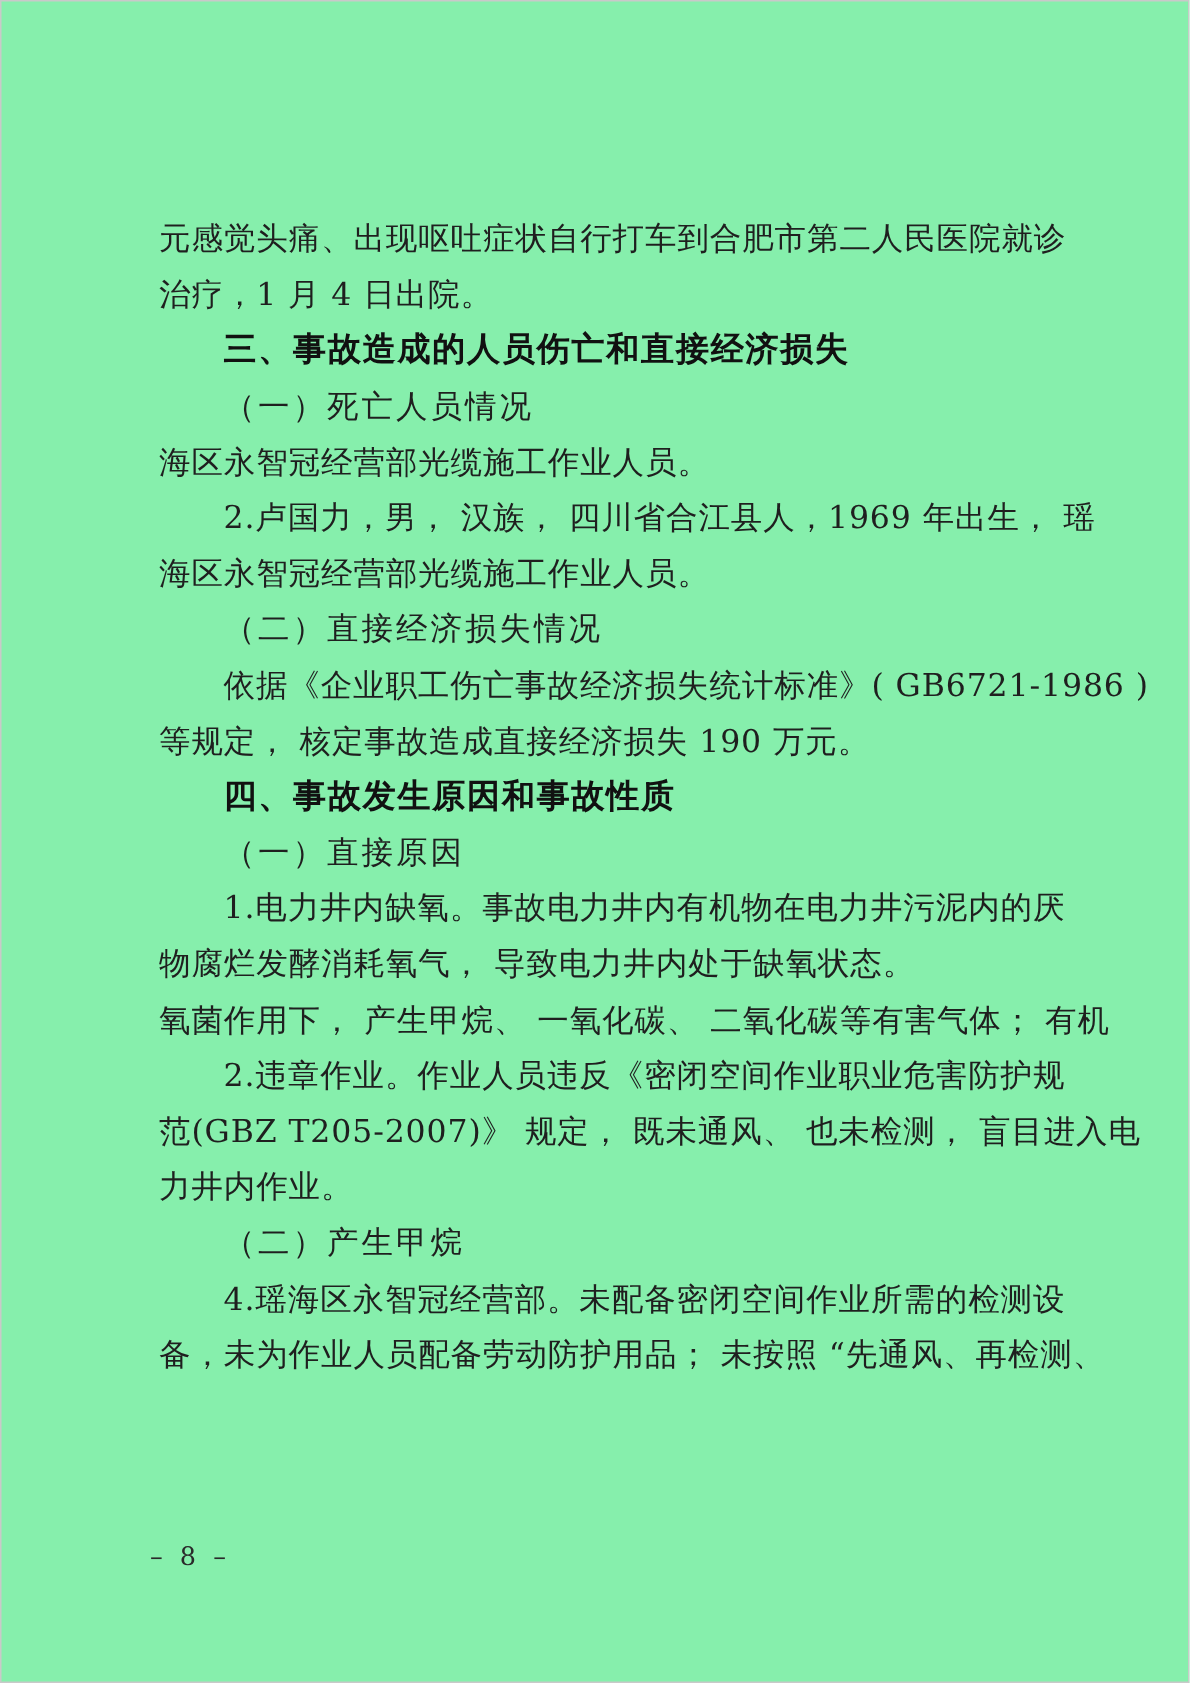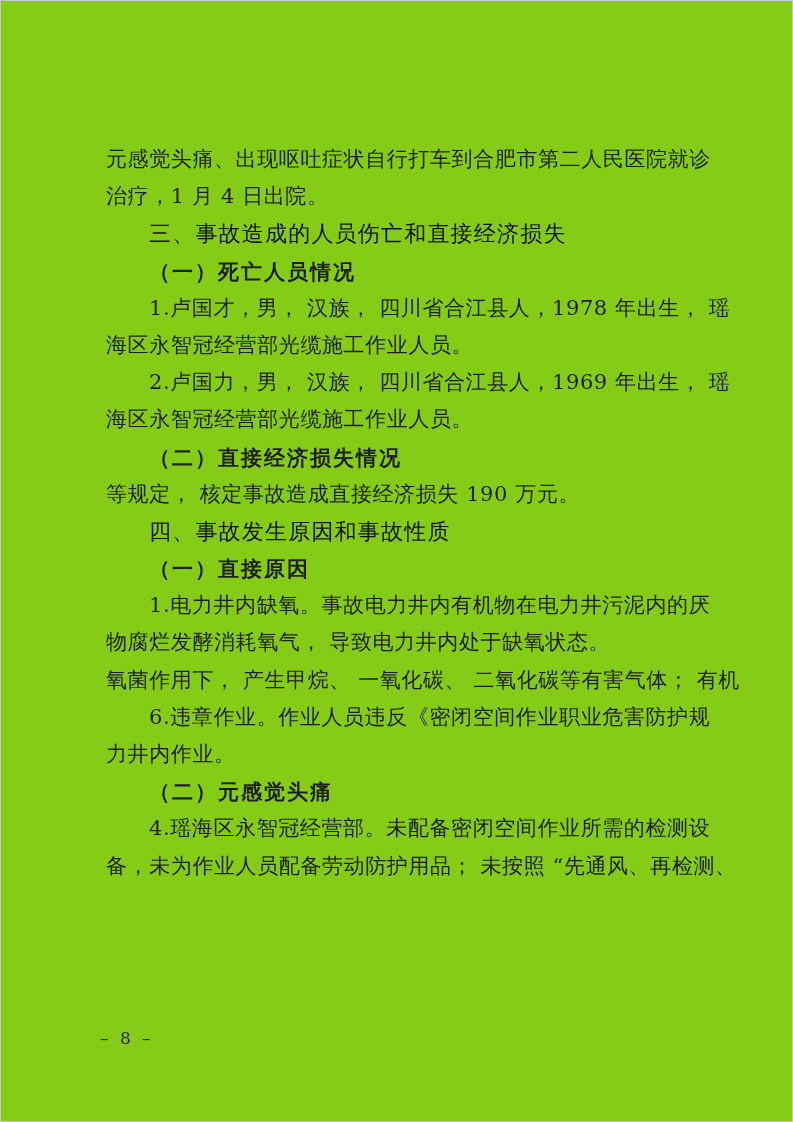--- a/index.html
+++ b/index.html
@@ -5,21 +5,21 @@
   html, body {
     margin: 0;
     padding: 0;
     background: #ffffff;
     font-family: "DejaVu Serif", "Liberation Serif", serif;
   }
   .page {
     position: relative;
     width: 791px;
     height: 1120px;
-    background: #84cc16;
+    background: #86efac;
     border: 1px solid #c9c9c9;
     overflow: hidden;
   }
   .content {
     position: absolute;
     left: 105px;
     top: 140px;
     width: 612px;
   }
   .line {
@@ -28,60 +28,60 @@
     font-size: 21px;
     color: #1f1f1f;
     letter-spacing: 0.6px;
     white-space: nowrap;
   }
   .indent {
     padding-left: 43px;
   }
   .heading {
     font-family: "DejaVu Sans", "Liberation Sans", sans-serif;
-    font-weight: normal;
+    font-weight: bold;
     font-size: 22px;
     letter-spacing: 1.2px;
     color: #111111;
   }
   .sub {
     letter-spacing: 2px;
-    font-weight: bold;
   }
   .page-number {
     position: absolute;
     left: 99px;
     top: 1026px;
     font-size: 17px;
     letter-spacing: 3px;
     color: #2a2a2a;
     line-height: 22px;
   }
 </style>
 </head>
 <body>
 
 <div class="page">
   <div class="content">
     <div class="line">元感觉头痛、出现呕吐症状自行打车到合肥市第二人民医院就诊</div>
     <div class="line">治疗，1 月 4 日出院。</div>
     <div class="line heading indent">三、事故造成的人员伤亡和直接经济损失</div>
     <div class="line sub indent">（一）死亡人员情况</div>
-    <div class="line indent">1.卢国才，男， 汉族， 四川省合江县人，1978 年出生， 瑶</div>
     <div class="line">海区永智冠经营部光缆施工作业人员。</div>
     <div class="line indent">2.卢国力，男， 汉族， 四川省合江县人，1969 年出生， 瑶</div>
     <div class="line">海区永智冠经营部光缆施工作业人员。</div>
     <div class="line sub indent">（二）直接经济损失情况</div>
+    <div class="line indent">依据《企业职工伤亡事故经济损失统计标准》( GB6721-1986 )</div>
     <div class="line">等规定， 核定事故造成直接经济损失 190 万元。</div>
     <div class="line heading indent">四、事故发生原因和事故性质</div>
     <div class="line sub indent">（一）直接原因</div>
     <div class="line indent">1.电力井内缺氧。事故电力井内有机物在电力井污泥内的厌</div>
     <div class="line">物腐烂发酵消耗氧气， 导致电力井内处于缺氧状态。</div>
     <div class="line">氧菌作用下， 产生甲烷、 一氧化碳、 二氧化碳等有害气体； 有机</div>
-    <div class="line indent">6.违章作业。作业人员违反《密闭空间作业职业危害防护规</div>
+    <div class="line indent">2.违章作业。作业人员违反《密闭空间作业职业危害防护规</div>
+    <div class="line">范(GBZ T205-2007)》 规定， 既未通风、 也未检测， 盲目进入电</div>
     <div class="line">力井内作业。</div>
-    <div class="line sub indent">（二）元感觉头痛</div>
+    <div class="line sub indent">（二）产生甲烷</div>
     <div class="line indent">4.瑶海区永智冠经营部。未配备密闭空间作业所需的检测设</div>
     <div class="line">备，未为作业人员配备劳动防护用品； 未按照 “先通风、再检测、</div>
   </div>
 
   <div class="page-number">– 8 –</div>
 </div>
 
 </body></html>

